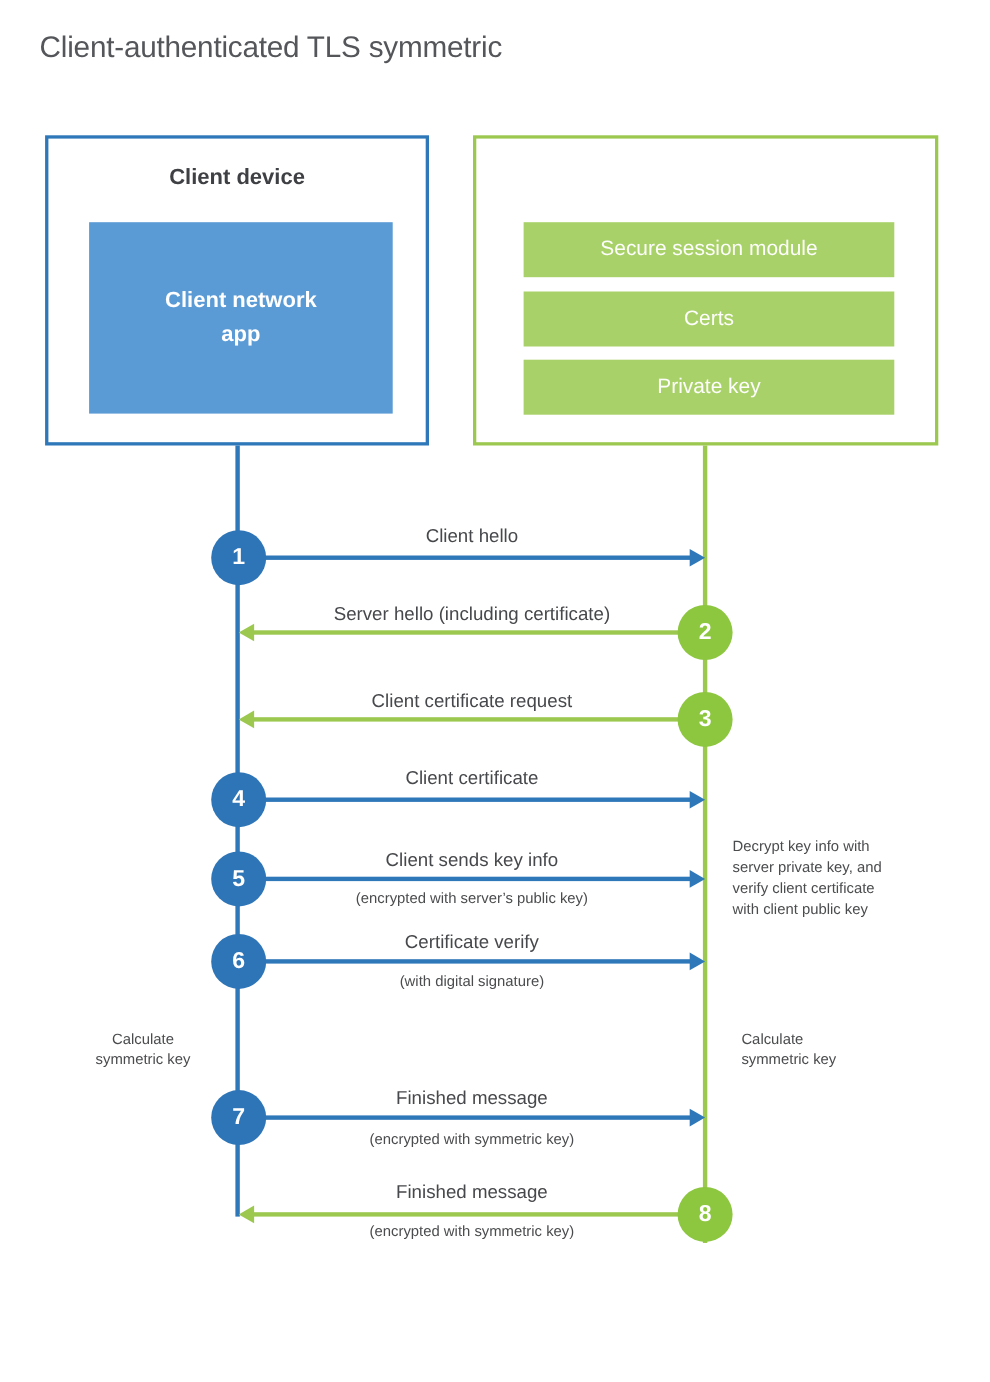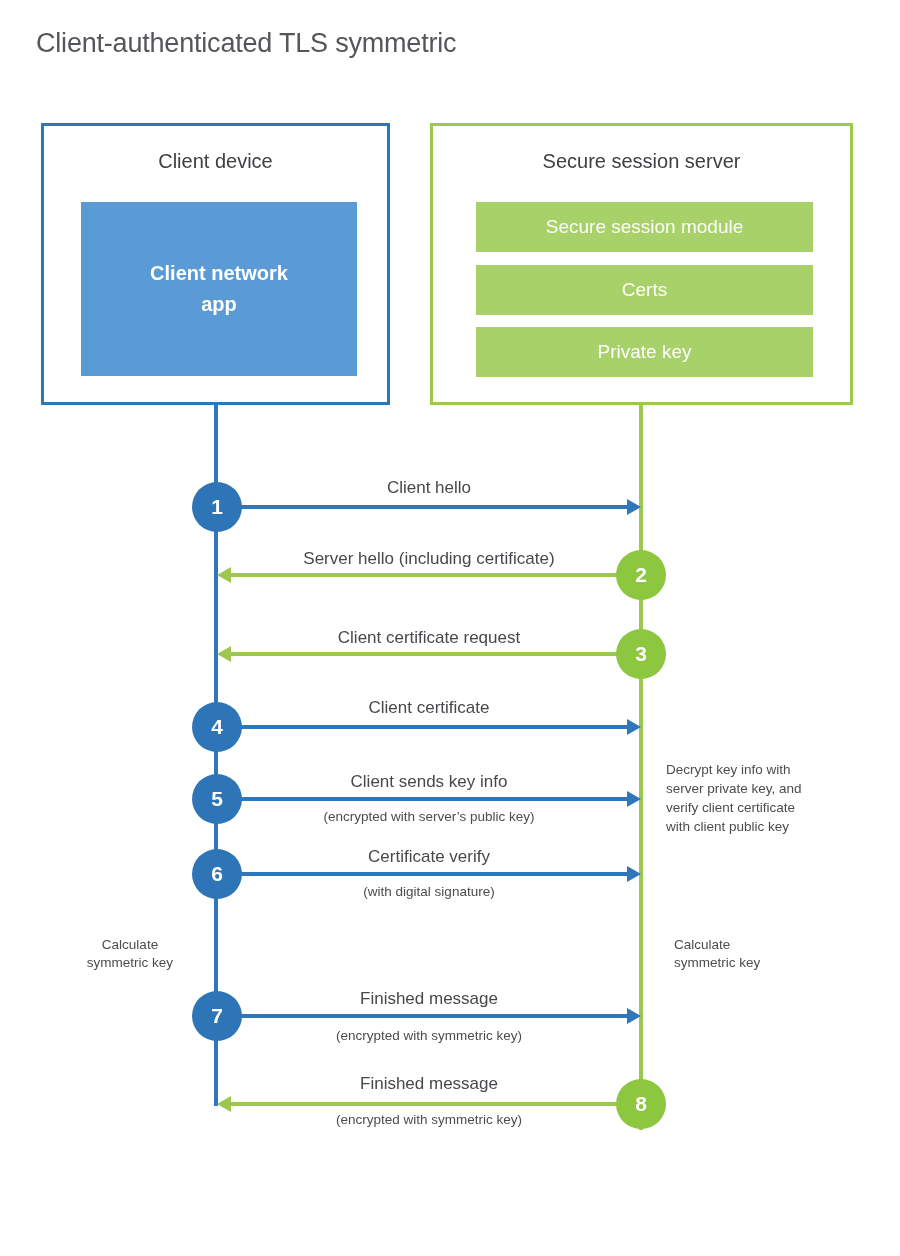--- a/index.html
+++ b/index.html
@@ -17,21 +17,21 @@
     position:absolute;left:36px;top:28px;
     font-size:27px;font-weight:400;color:#54565a;letter-spacing:-0.2px;
   }
 
   
   .actor-box{position:absolute;top:123px;height:282px;background:#fff;box-sizing:border-box;}
   #client-box{left:41px;width:349px;border:3px solid #2e77b9;}
   #server-box{left:430px;width:423px;border:3px solid #9cc850;}
   .actor-heading{
     position:absolute;left:0;right:0;top:24px;
-    text-align:center;font-size:20px;font-weight:400;color:#3f4043;
+    text-align:center;font-size:20px;font-weight:700;color:#3f4043;
   }
   #client-app{
     position:absolute;left:37px;top:76px;width:276px;height:174px;
     background:#5b9bd5;color:#fff;font-size:20px;line-height:1.55;
     display:flex;align-items:center;justify-content:center;text-align:center;font-weight:bold;
   }
   .server-bar{
     position:absolute;left:43px;width:337px;height:50px;
     background:#a9d169;color:#fdfdfb;font-size:19px;
     display:flex;align-items:center;justify-content:center;text-align:center;
@@ -91,21 +91,20 @@
 
   <div id="page-title">Client-authenticated TLS symmetric</div>
 
   <div class="actor-box" id="client-box">
     <div class="actor-heading">Client device</div>
     <div id="client-app" class="pre">Client network
 app</div>
   </div>
 
   <div class="actor-box" id="server-box">
-    <div class="actor-heading">Secure session server</div>
     <div class="server-bar" id="server-bar-0">Secure session module</div>
     <div class="server-bar" id="server-bar-1">Certs</div>
     <div class="server-bar" id="server-bar-2">Private key</div>
   </div>
 
   <div class="lifeline" id="lifeline-client"></div>
   <div class="lifeline" id="lifeline-server"></div>
 
   <div class="msg-label" style="top:478px">Client hello</div>
   <div class="arrow blue right" style="top:505px">

